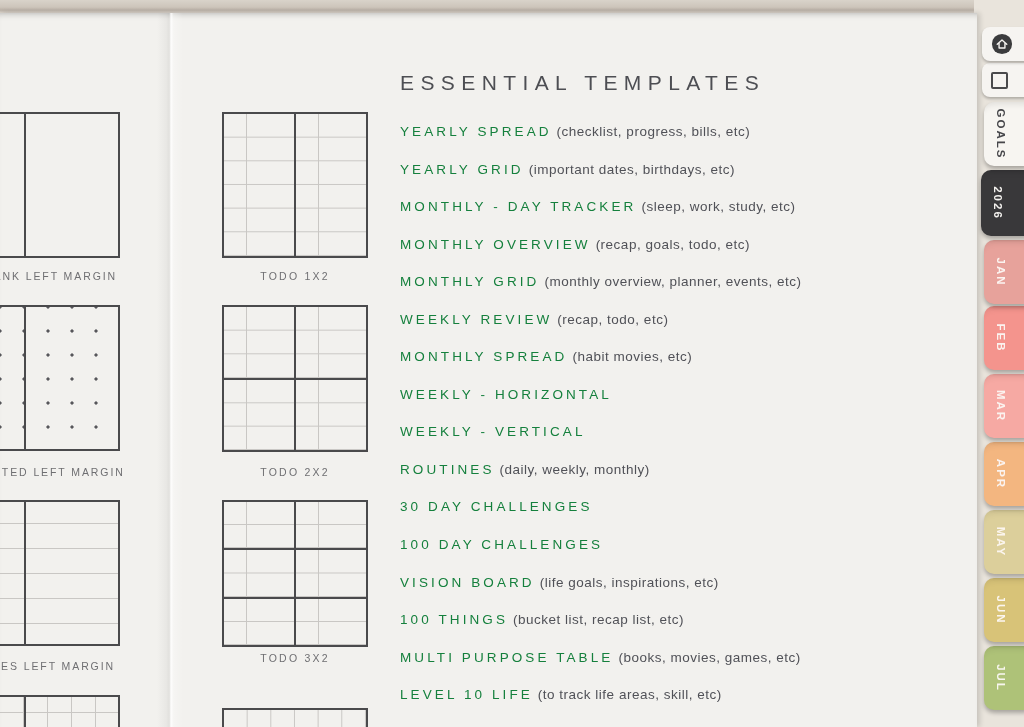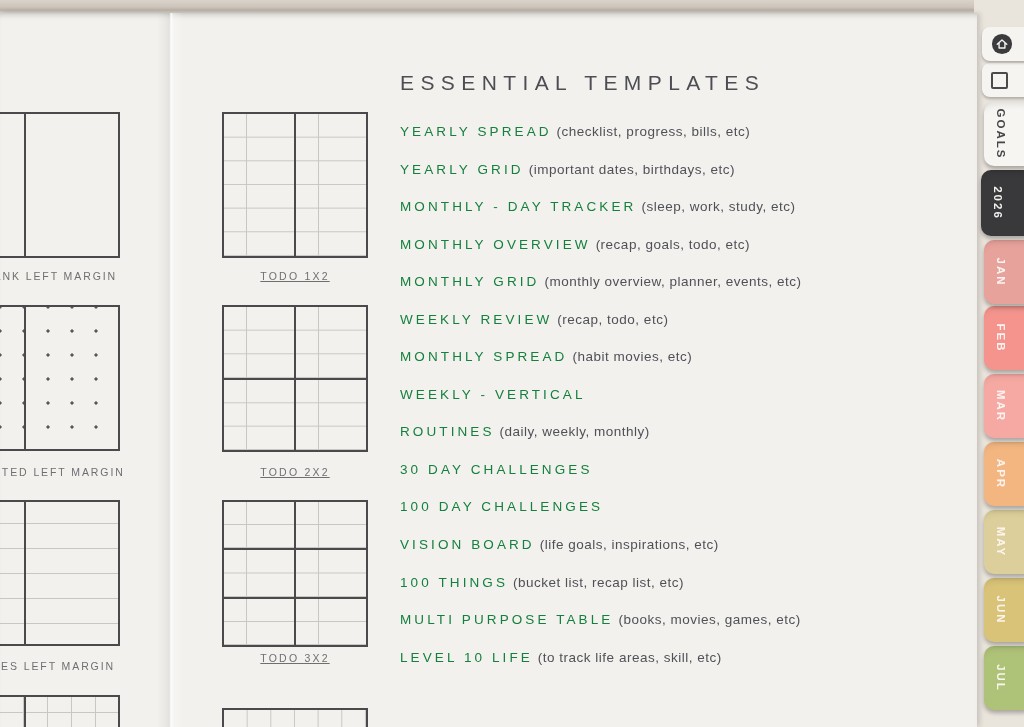--- a/index.html
+++ b/index.html
@@ -81,21 +81,21 @@
                      linear-gradient(#c9c7c4 1px, rgba(0,0,0,0) 1px);
     background-size:16.667% 100%, 100% 16.667%;
     background-position:-1px 0, 0 17px;
   }
 
   .thumb-label {
     position:absolute; text-align:center;
     font-size:10.5px; letter-spacing:1.9px; color:#6f6f72; white-space:nowrap;
   }
   .lp-label { left:-26px; width:146px; }
-  .todo-label { left:222px; width:146px; letter-spacing:2.2px;text-decoration:underline; }
+  .todo-label { left:222px; width:146px; letter-spacing:2.2px; }
 
   
   .index-title {
     position:absolute; left:400px; top:58px;
     font-size:21px; font-weight:500; letter-spacing:6.4px; color:#4d4e53;
     white-space:nowrap;
   }
   .tpl-list { position:absolute; left:400px; top:99px; }
   .tpl-row { height:37.55px; line-height:37.55px; white-space:nowrap; cursor:pointer; }
   .tpl-name { font-size:13.5px; letter-spacing:3.1px; color:#15803d; }
@@ -194,20 +194,21 @@
     <div class="index-title">ESSENTIAL TEMPLATES</div>
 
     <div class="tpl-list">
       <div class="tpl-row"><span class="tpl-name">YEARLY SPREAD</span><span class="tpl-desc">(checklist, progress, bills, etc)</span></div>
       <div class="tpl-row"><span class="tpl-name">YEARLY GRID</span><span class="tpl-desc">(important dates, birthdays, etc)</span></div>
       <div class="tpl-row"><span class="tpl-name">MONTHLY - DAY TRACKER</span><span class="tpl-desc">(sleep, work, study, etc)</span></div>
       <div class="tpl-row"><span class="tpl-name">MONTHLY OVERVIEW</span><span class="tpl-desc">(recap, goals, todo, etc)</span></div>
       <div class="tpl-row"><span class="tpl-name">MONTHLY GRID</span><span class="tpl-desc">(monthly overview, planner, events, etc)</span></div>
       <div class="tpl-row"><span class="tpl-name">WEEKLY REVIEW</span><span class="tpl-desc">(recap, todo, etc)</span></div>
       <div class="tpl-row"><span class="tpl-name">MONTHLY SPREAD</span><span class="tpl-desc">(habit movies, etc)</span></div>
+      <div class="tpl-row"><span class="tpl-name">WEEKLY - HORIZONTAL</span><span class="tpl-desc"></span></div>
       <div class="tpl-row"><span class="tpl-name">WEEKLY - VERTICAL</span><span class="tpl-desc"></span></div>
       <div class="tpl-row"><span class="tpl-name">ROUTINES</span><span class="tpl-desc">(daily, weekly, monthly)</span></div>
       <div class="tpl-row"><span class="tpl-name">30 DAY CHALLENGES</span><span class="tpl-desc"></span></div>
       <div class="tpl-row"><span class="tpl-name">100 DAY CHALLENGES</span><span class="tpl-desc"></span></div>
       <div class="tpl-row"><span class="tpl-name">VISION BOARD</span><span class="tpl-desc">(life goals, inspirations, etc)</span></div>
       <div class="tpl-row"><span class="tpl-name">100 THINGS</span><span class="tpl-desc">(bucket list, recap list, etc)</span></div>
       <div class="tpl-row"><span class="tpl-name">MULTI PURPOSE TABLE</span><span class="tpl-desc">(books, movies, games, etc)</span></div>
       <div class="tpl-row"><span class="tpl-name">LEVEL 10 LIFE</span><span class="tpl-desc">(to track life areas, skill, etc)</span></div>
     </div>
   </div>

